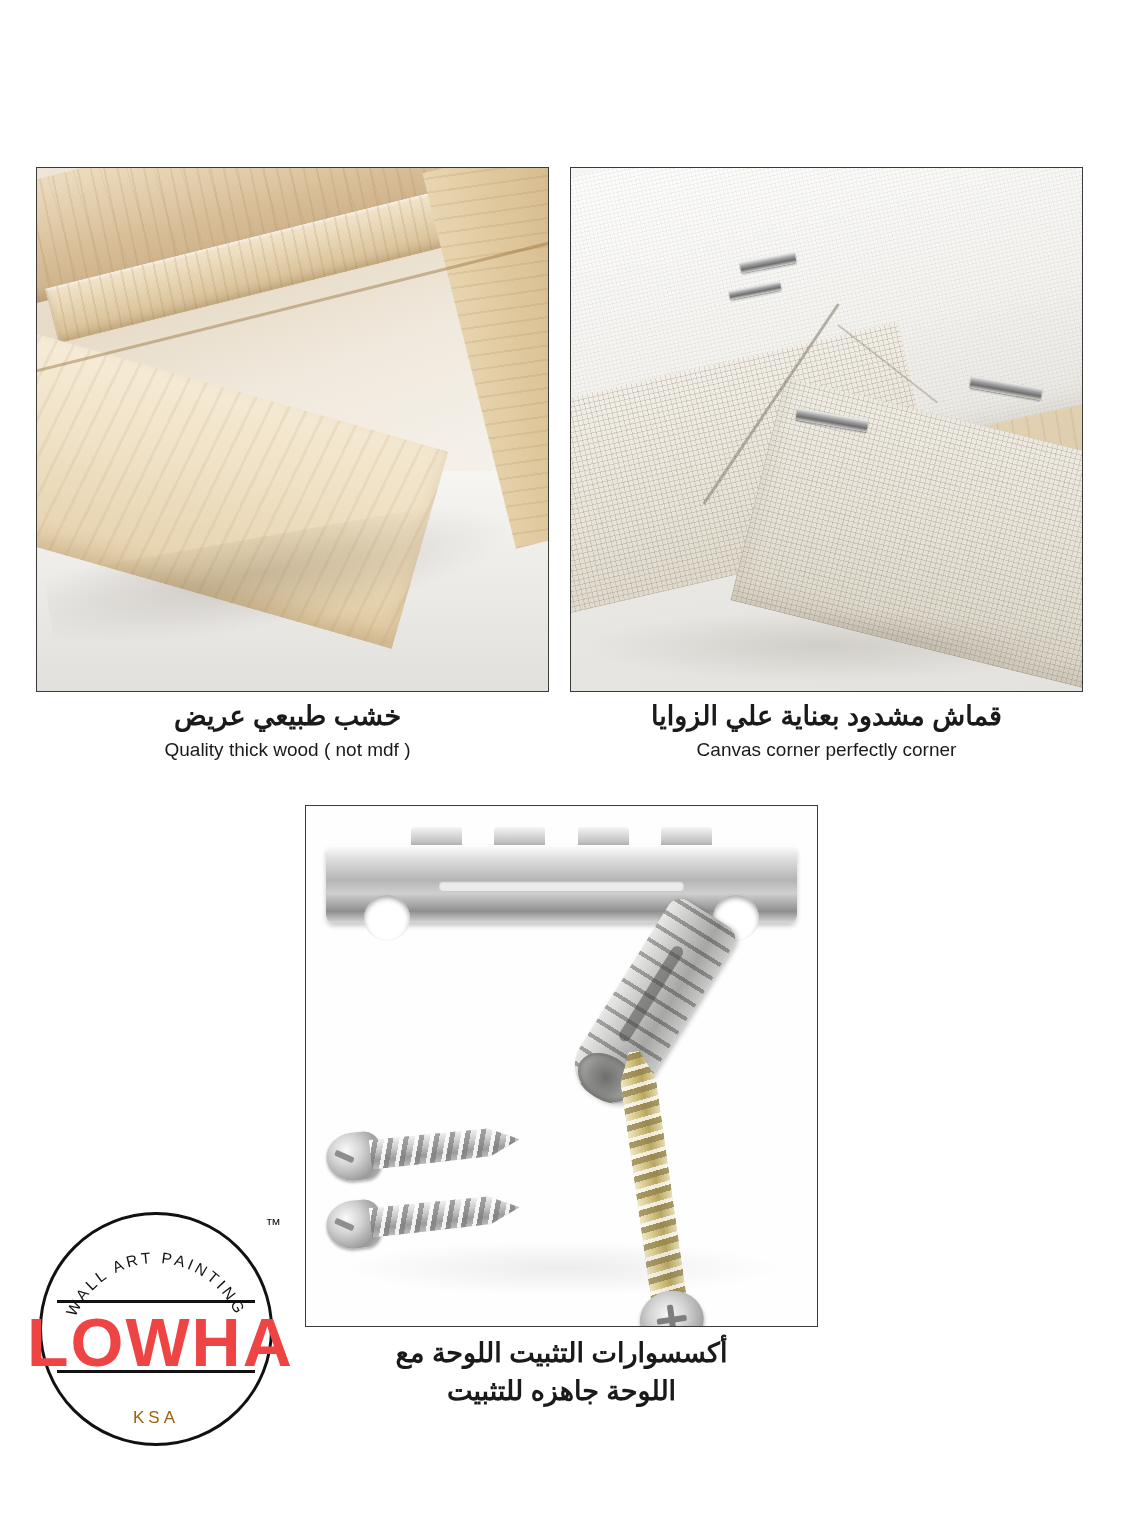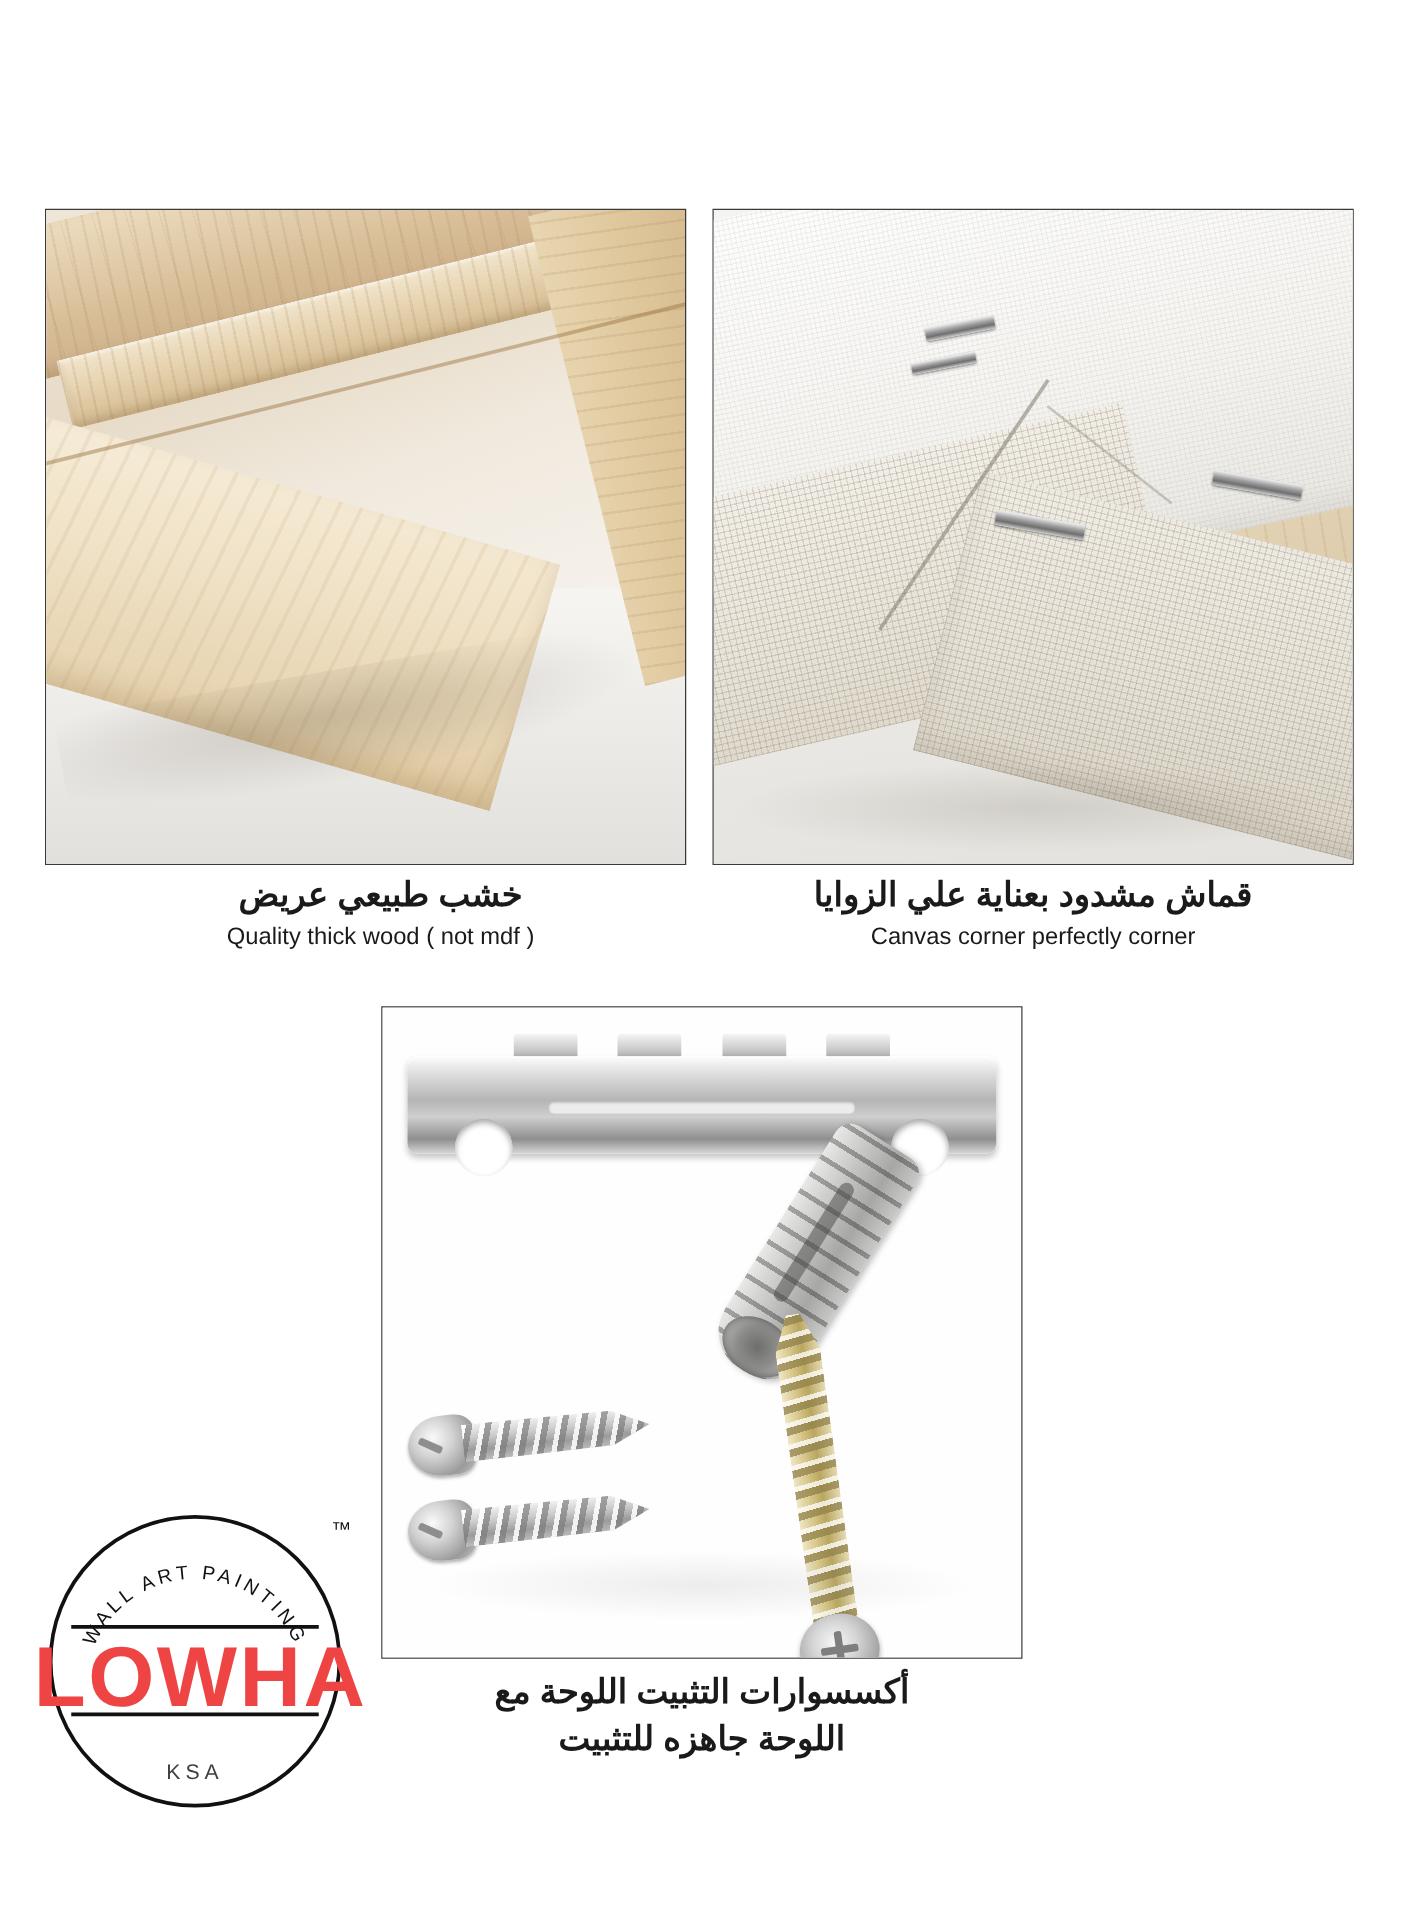--- a/index.html
+++ b/index.html
@@ -224,21 +224,21 @@
   #staple-c { left: 44%; top: 47%;  width: 72px; height: 12px; transform: rotate(10deg); }
   #staple-d { left: 78%; top: 41%;  width: 72px; height: 12px; transform: rotate(10deg); }
   .cv-shadow {
     position:absolute;
     left:4%; bottom:2%;
     width:92%; height:70px;
     background: radial-gradient(ellipse at 50% 50%, rgba(110,104,92,.18) 0%, rgba(110,104,92,0) 72%);
   }
 
   
-  #cap-wood   { left: 48px;  top: 700px; width: 513px; }
+  #cap-wood   { left: 31px;  top: 700px; width: 513px; }
   #cap-canvas { left: 570px; top: 700px; width: 513px; }
   #cap-hw     { left: 305px; top: 1337px; width: 513px; }
 
   
   #panel-hardware { left: 305px; top: 805px; width: 513px; height: 522px; }
   .hw-stage { position:absolute; inset:0; background:#fefefe; }
 
   
   .hanger {
     position:absolute;
@@ -447,21 +447,21 @@
     background:#111;
   }
   .logo-rule.b { top: 170px; }
   .logo-ksa {
     position:absolute;
     left:0; top: 208px;
     width: 258px;
     text-align:center;
     font-size: 17px;
     letter-spacing: 4px;
-    color:#404040;
+    color:#a16207;
   }
   .logo-tm {
     position:absolute;
     right: 4px; top: 16px;
     font-size: 16px;
     color:#111;
   }
   
   #logo svg { position:absolute; left:0; top:0; overflow:visible; }
   #logo svg text {

